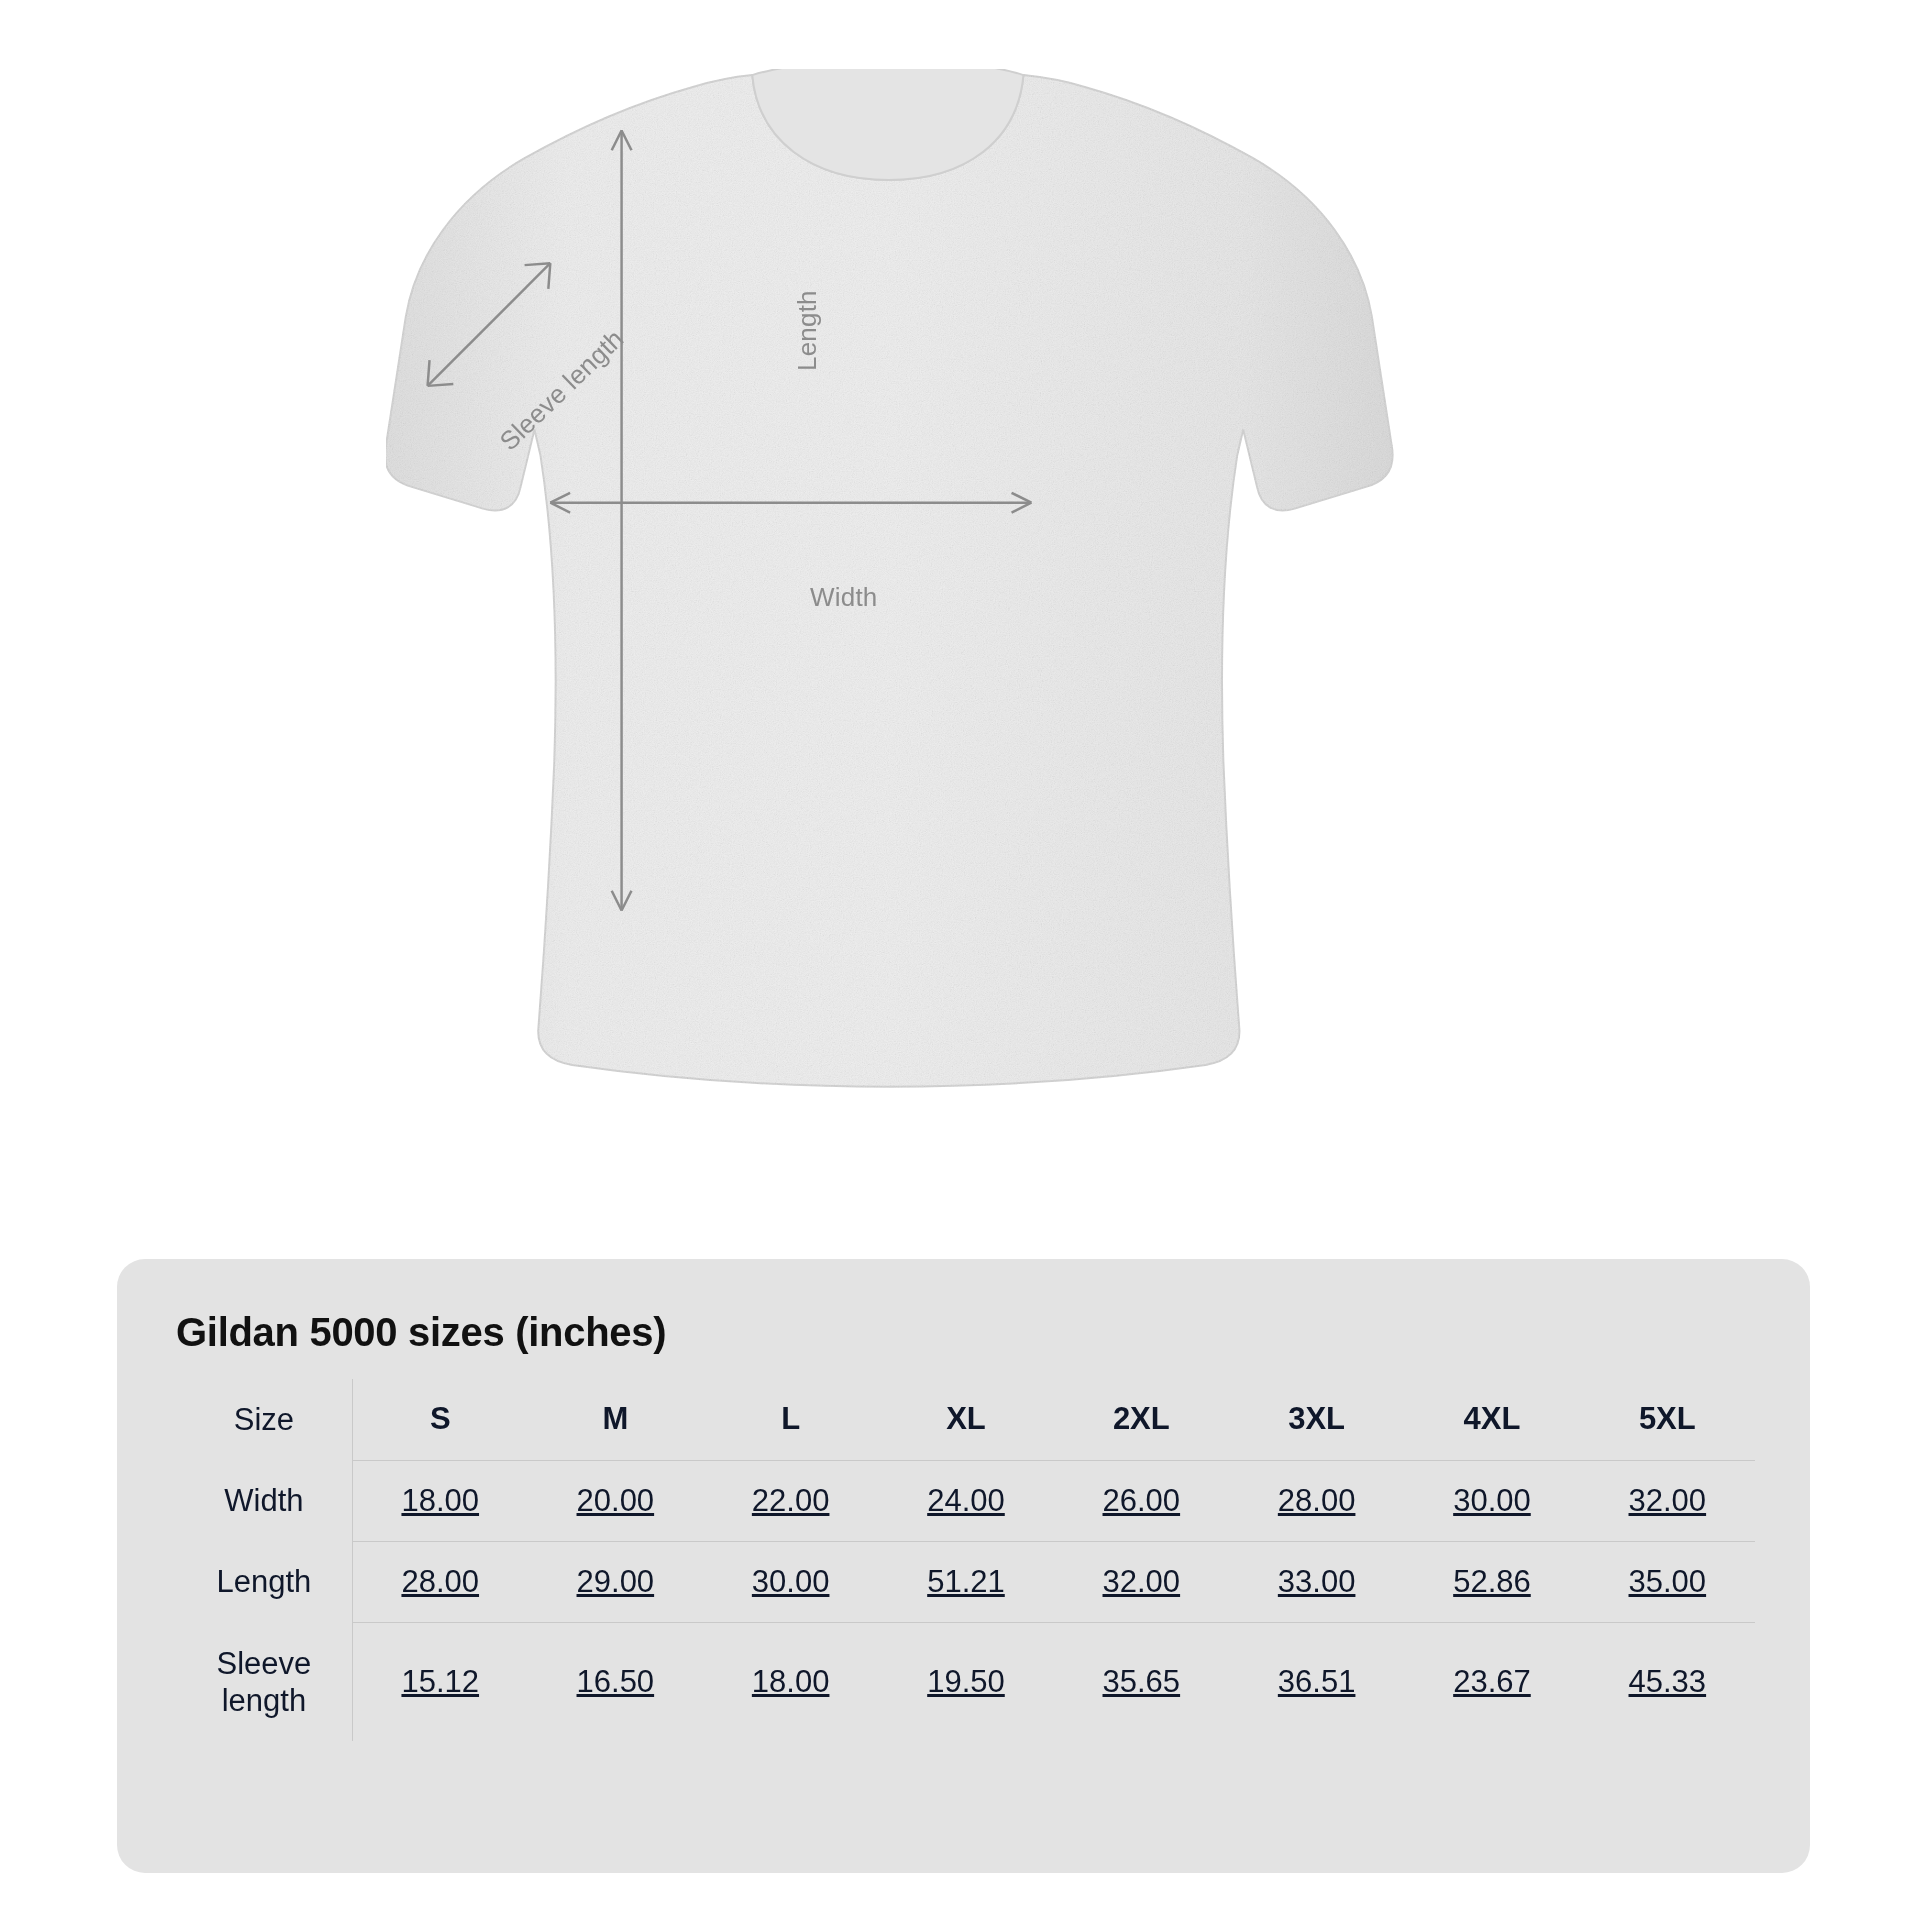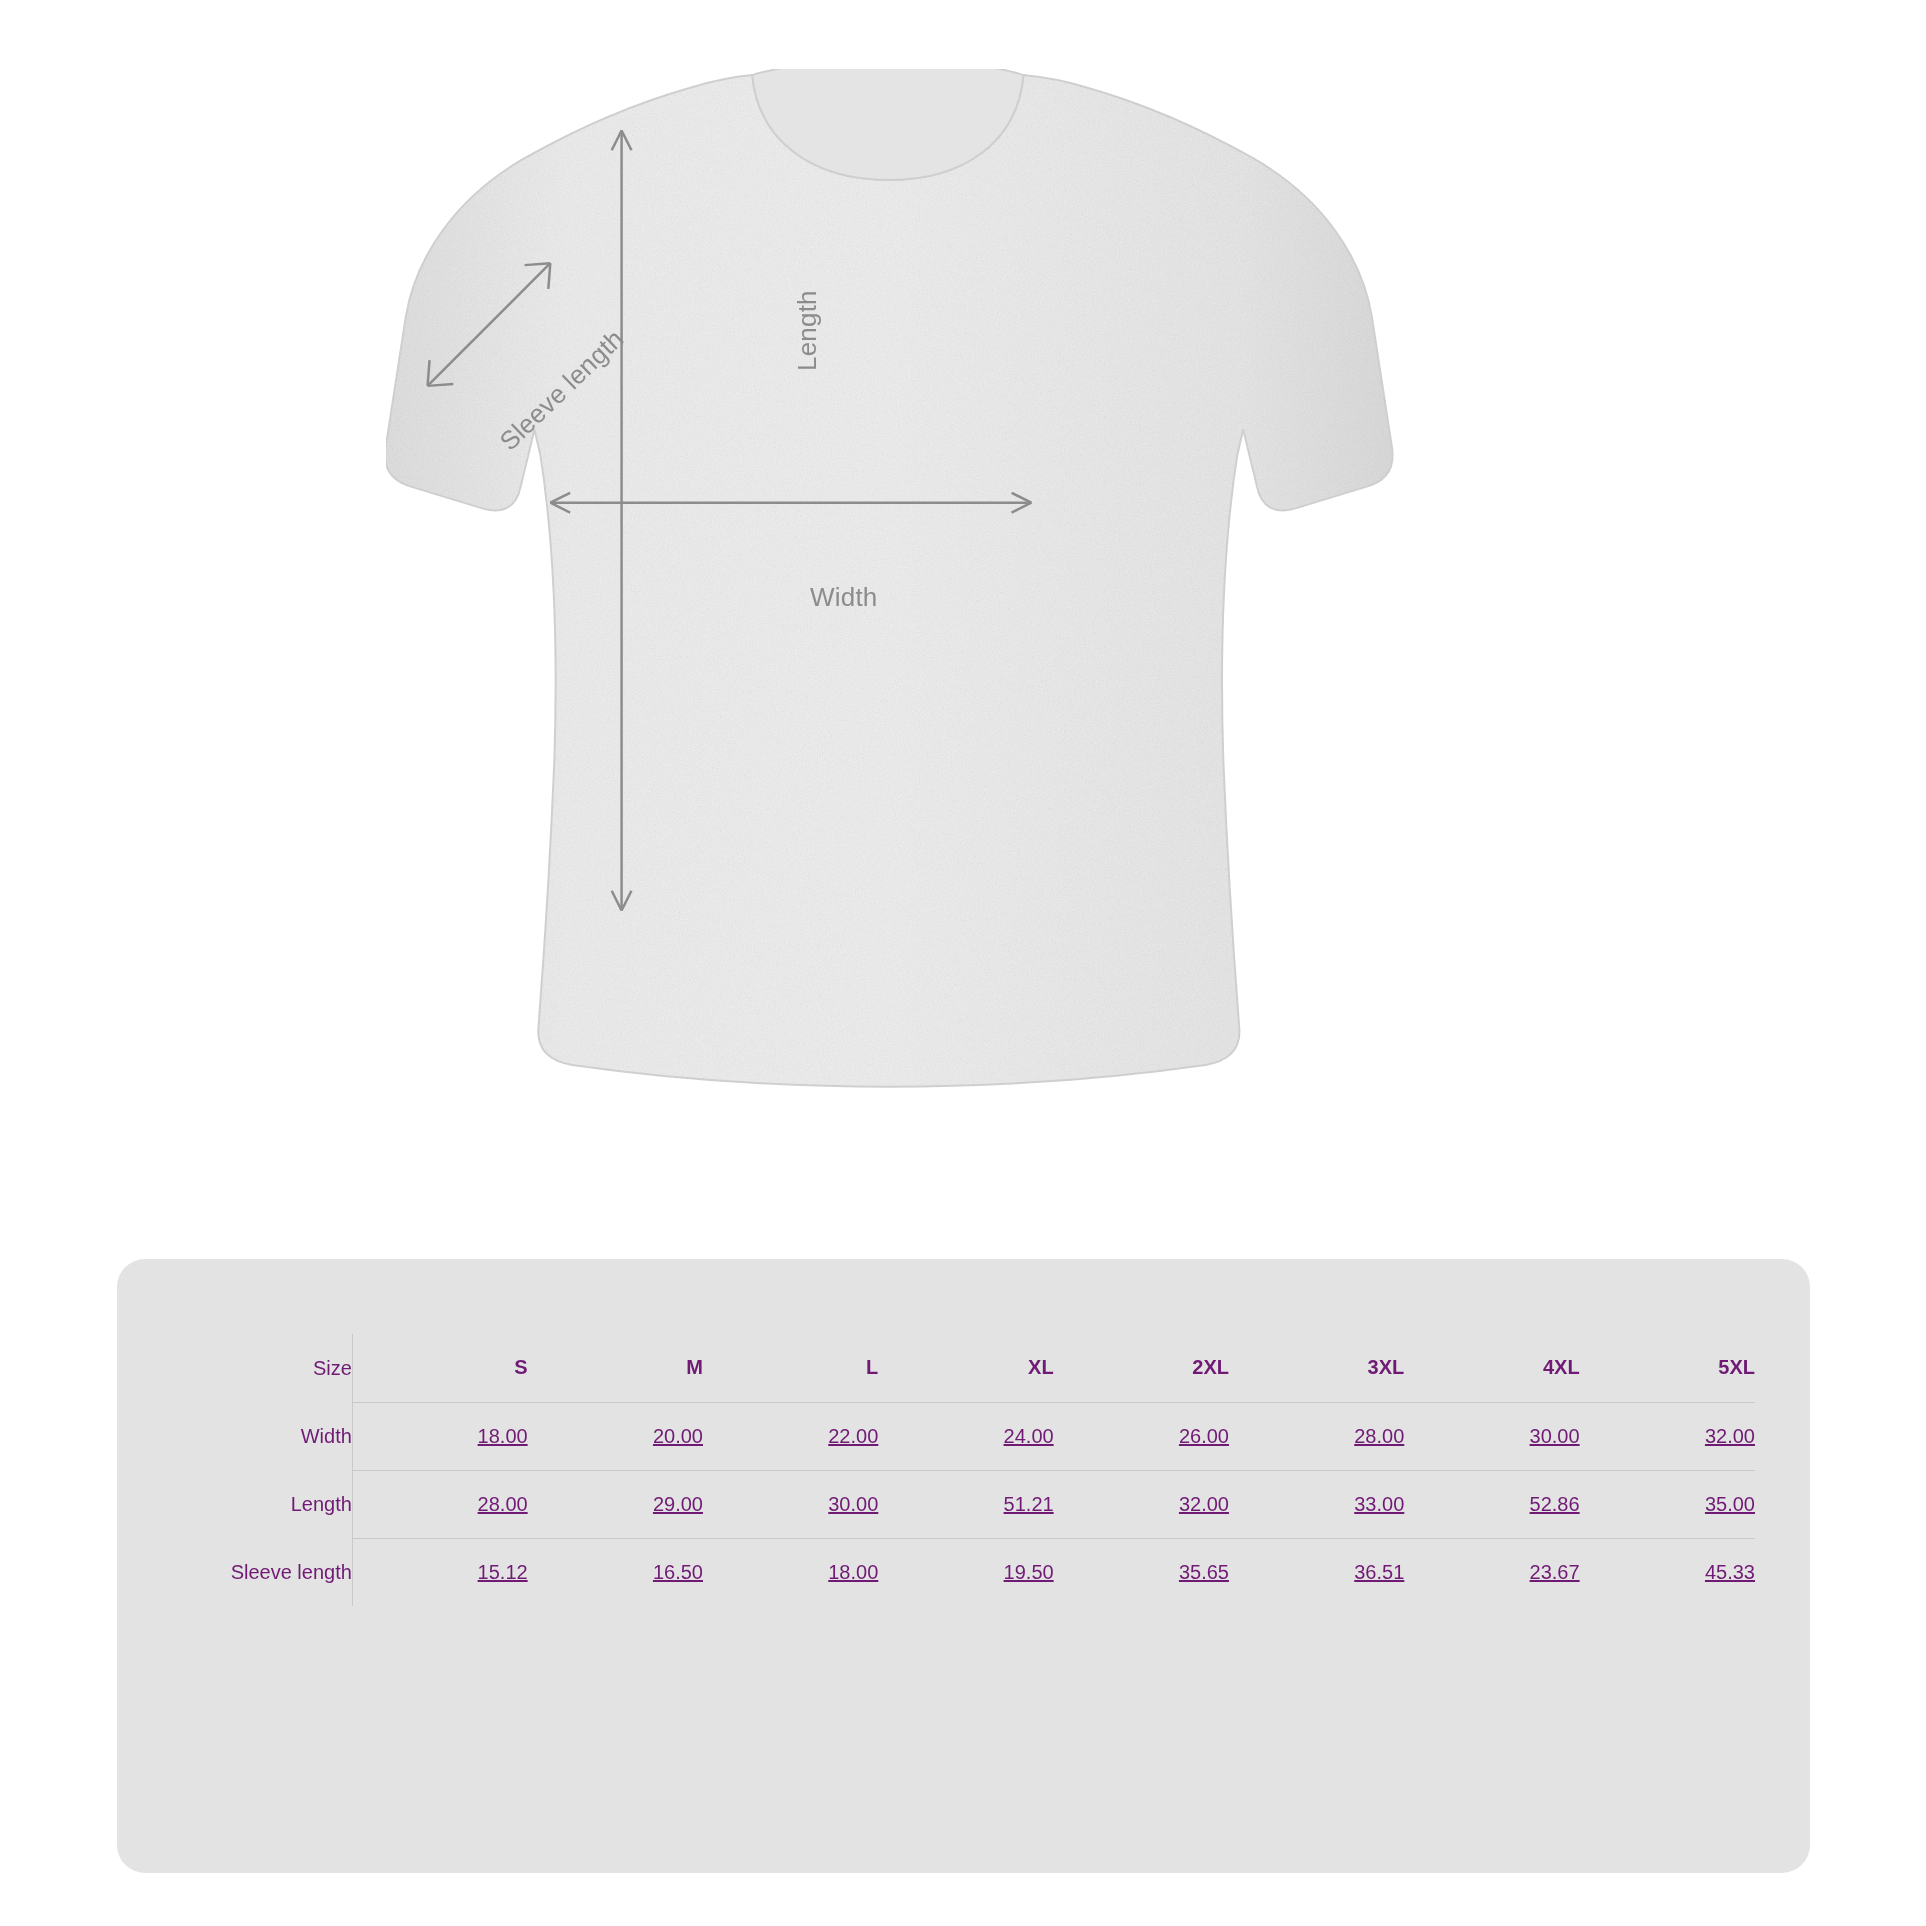--- a/index.html
+++ b/index.html
@@ -88,23 +88,23 @@
     width: 1579px;
     table-layout: fixed;
     margin-top: 24px;
   }
 
   table.size-table col.rowhead { width: 176px; }
   table.size-table col.datacol { width: 175px; }
 
   table.size-table th,
   table.size-table td {
-    text-align: right;
-    font-size: 20px;
-    color: #701a75;
+    text-align: center;
+    font-size: 31px;
+    color: #0f172a;
     padding: 22px 0 22px 0;
     vertical-align: middle;
   }
 
   th.rowhead, td.rowhead {
     color: #6e6e6e;
     font-weight: normal;
     font-size: 29px;
     padding-right: 18px;
     line-height: 1.2;
@@ -216,20 +216,21 @@
         <path d="M 166 196 L 164 222 M 166 196 L 140 198"></path>
       </g>
     </svg>
 
     <span class="meas-label label-length">Length</span>
     <span class="meas-label label-width">Width</span>
     <span class="meas-label label-sleeve">Sleeve length</span>
   </div>
 
   <div class="size-card">
+    <h2 class="card-title">Gildan 5000 sizes (inches)</h2>
 
     <table class="size-table">
       <colgroup>
         <col class="rowhead">
         <col class="datacol">
           <col class="datacol">
           <col class="datacol">
           <col class="datacol">
         <col class="datacol">
           <col class="datacol">

